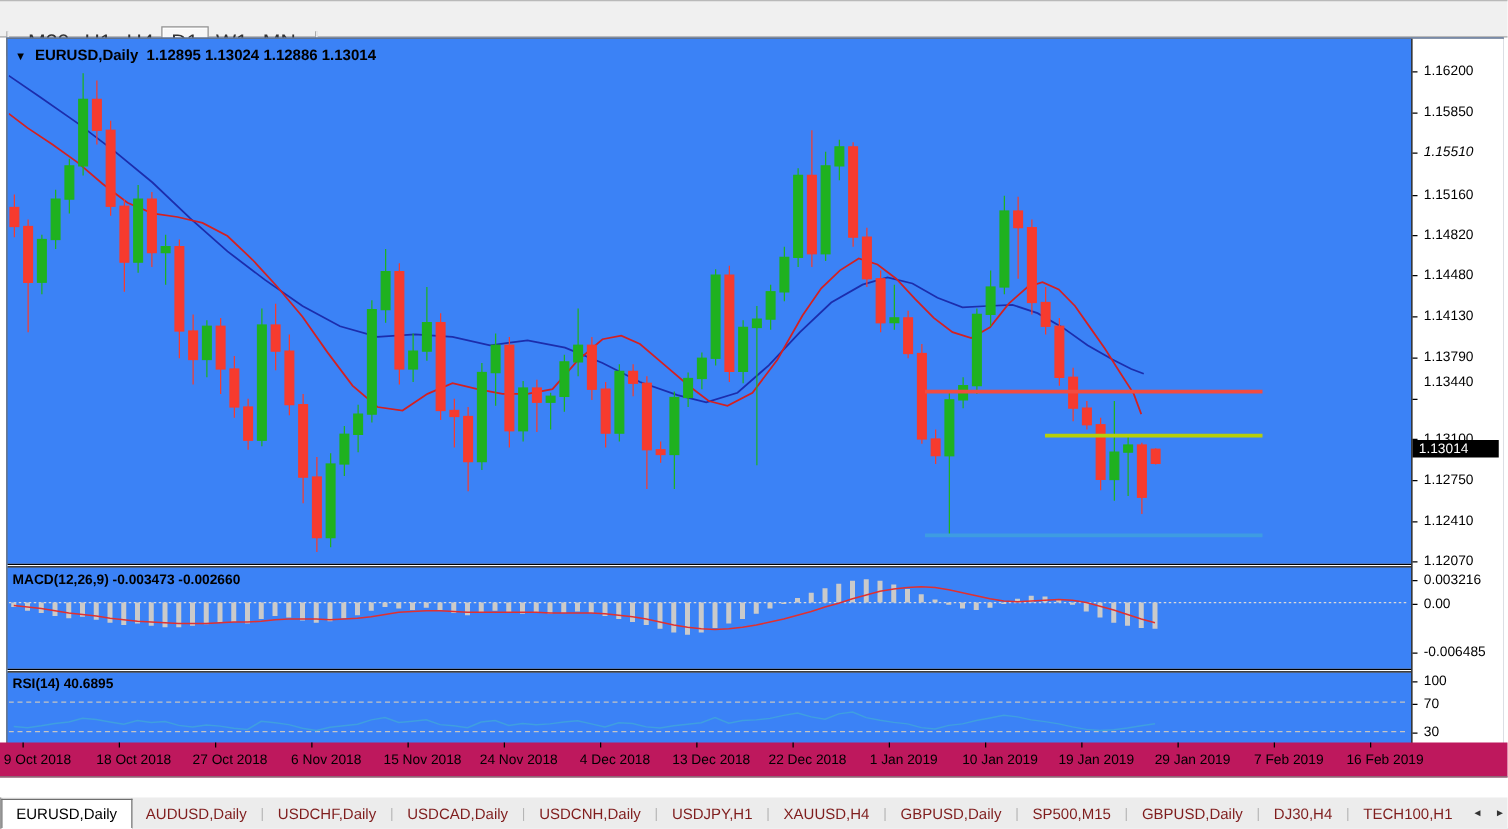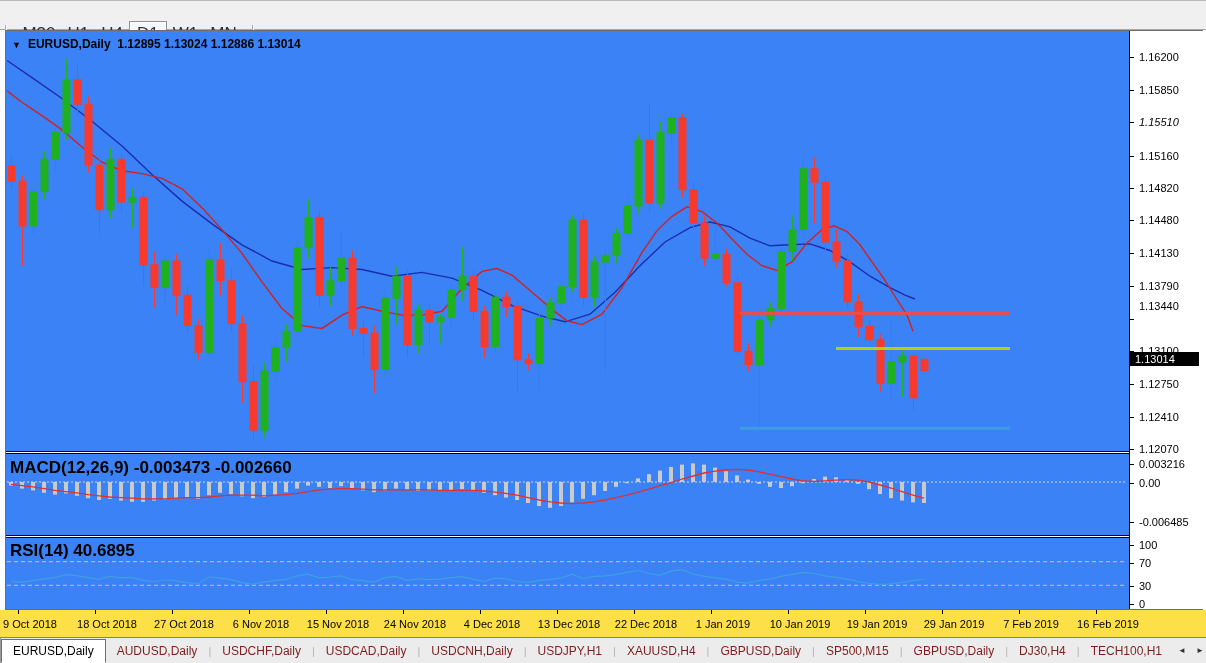--- a/index.html
+++ b/index.html
@@ -16,22 +16,22 @@
     border-bottom:1px solid #000;box-sizing:border-box;}
   #plot-main,#plot-macd,#plot-rsi{position:absolute;left:1px;}
   #right-axis{position:absolute;left:1123px;top:0;width:73px;height:578px;background:#fff;
     border-left:1px solid #000;}
   .ax-label{position:absolute;left:9px;font-size:11px;color:#000;white-space:nowrap;}
   .ax-tick{position:absolute;left:0;width:4px;height:1px;background:#000;}
   #price-tag{position:absolute;left:0;width:64px;height:14px;background:#000;color:#fff;
     font-size:11px;line-height:14px;padding-left:5px;}
   #chart-title{position:absolute;left:12px;top:37px;font-size:12px;font-weight:700;color:#000;z-index:5;}
   #chart-title .tri{font-size:9px;margin-right:7px;}
-  .ind-label{position:absolute;left:10px;font-size:17px;font-weight:700;color:#000;z-index:5;}
-  #date-axis{position:absolute;left:0;top:610px;width:1206px;height:28px;background:#fde047;
+  .ind-label{position:absolute;left:10px;font-size:11px;font-weight:700;color:#000;z-index:5;}
+  #date-axis{position:absolute;left:0;top:594px;width:1206px;height:28px;background:#be185d;
     border-bottom:1px solid #808080;box-sizing:border-box;}
   .date-tick{position:absolute;top:0;width:1px;height:4px;background:#000;}
   .date-label{position:absolute;top:8px;font-size:11px;color:#000;white-space:nowrap;transform:translateX(-50%);}
   #tabbar{position:absolute;left:0;top:638px;width:1206px;height:25px;background:#ececec;
     display:flex;align-items:stretch;}
   #tab-stub{width:11px;border-right:1px solid #9a9a9a;background:#e4e4e4;}
   .tab{display:flex;align-items:center;padding:0 11px;font-size:12px;color:#7f1d1d;cursor:default;white-space:nowrap;}
   .tab.active{background:#fff;border:1px solid #6e6e6e;border-bottom:1px solid #fff;color:#000;margin-top:1px;}
   .tab-sep{display:flex;align-items:center;color:#b5b5b5;font-size:11px;}
   #tab-arrows{margin-left:auto;display:flex;align-items:center;padding-right:6px;color:#333;}

